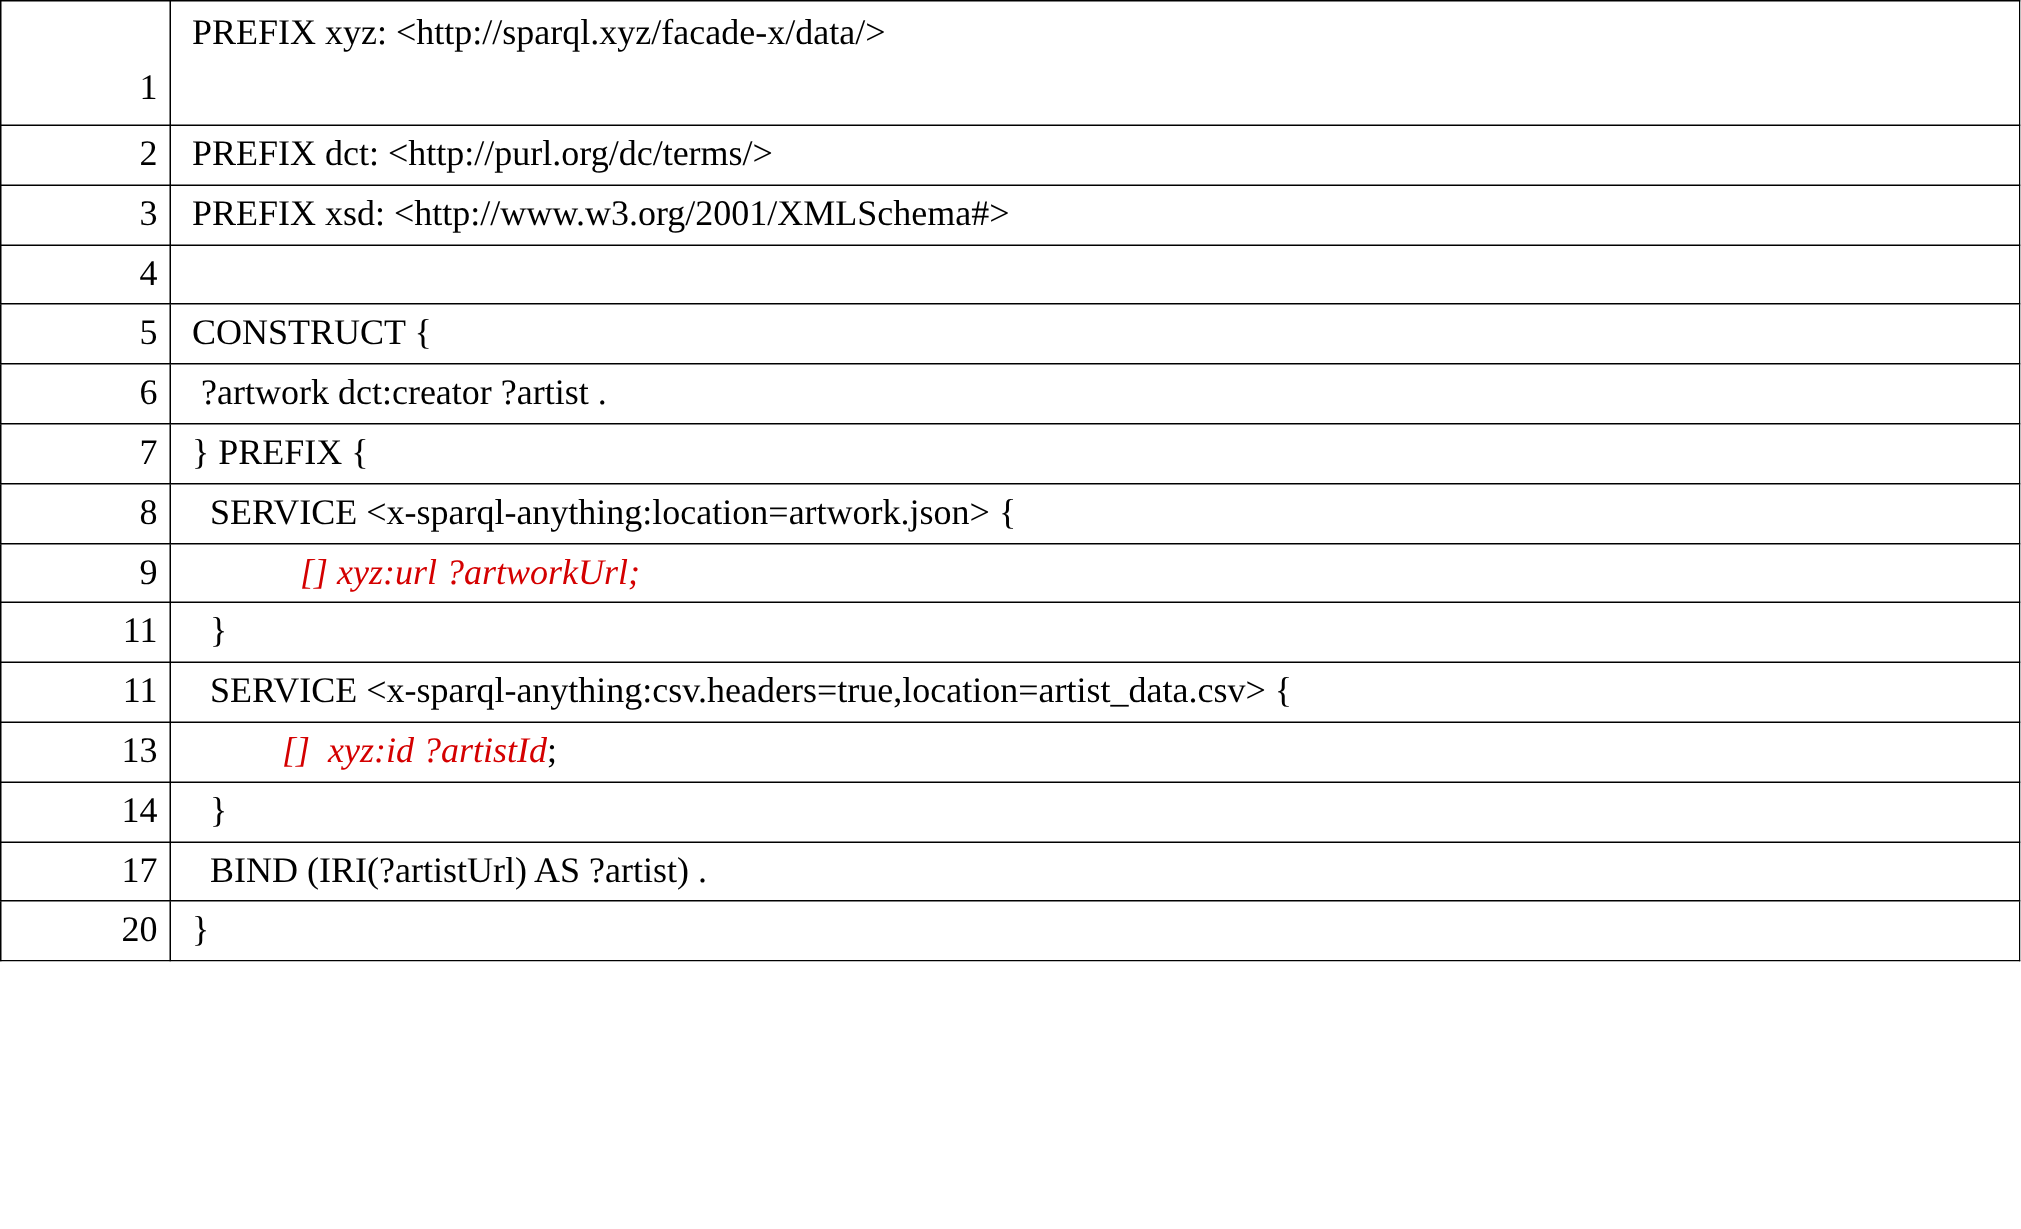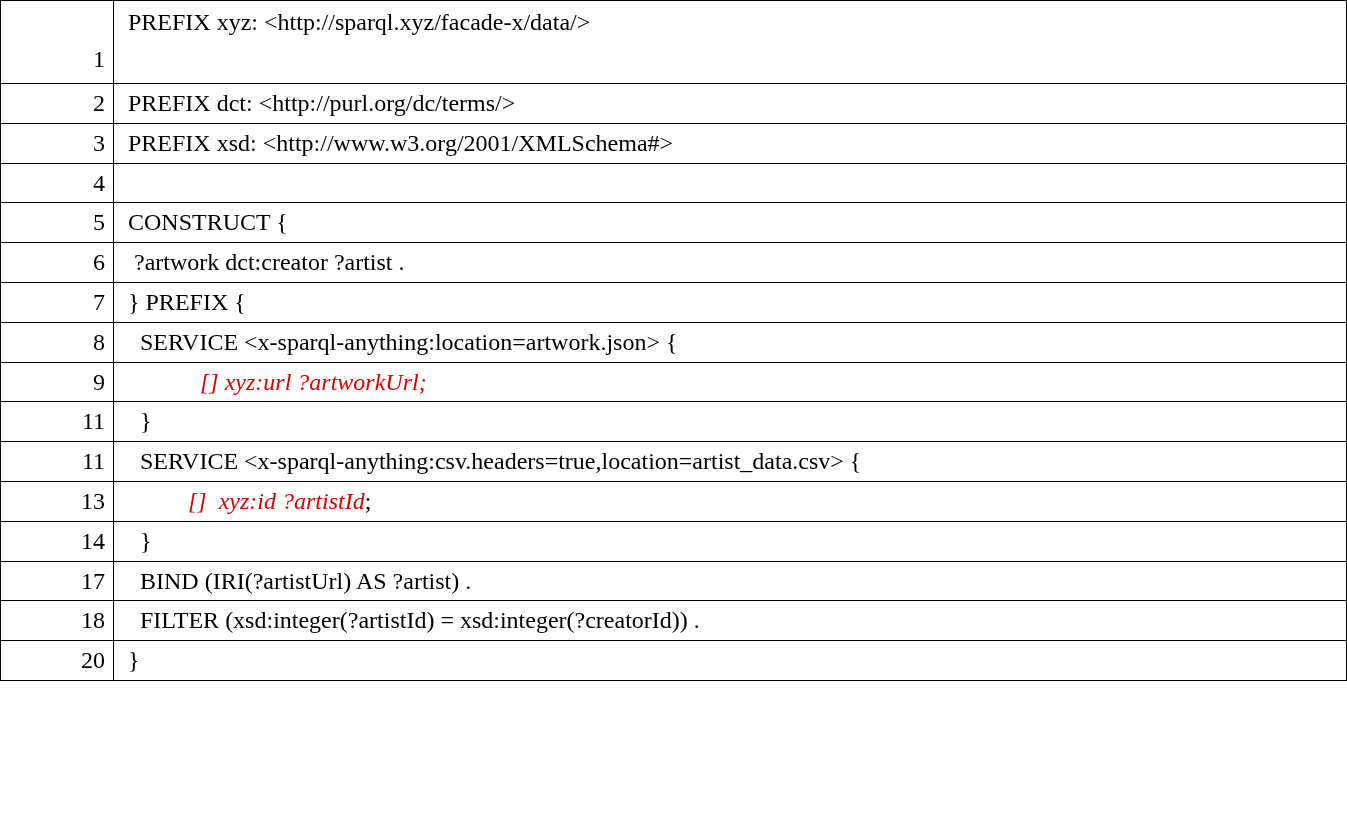--- a/index.html
+++ b/index.html
@@ -103,21 +103,17 @@
       </tr>
       <tr>
         <td class="ln-cell">14</td>
         <td class="code-cell"><span>   }</span></td>
       </tr>
       <tr>
         <td class="ln-cell">17</td>
         <td class="code-cell"><span>   BIND (IRI(?artistUrl) AS ?artist) .</span></td>
       </tr>
       <tr>
-        <td class="ln-cell">18</td>
-        <td class="code-cell"><span>   FILTER (xsd:integer(?artistId) = xsd:integer(?creatorId)) .</span></td>
-      </tr>
-      <tr>
         <td class="ln-cell">20</td>
         <td class="code-cell"><span> }</span></td>
       </tr>
     </tbody>
 </table>
 
 </body></html>

